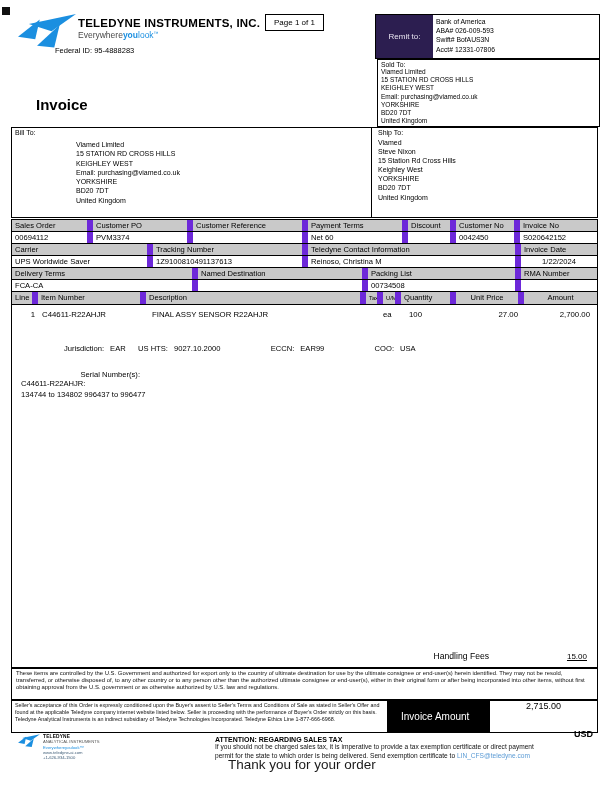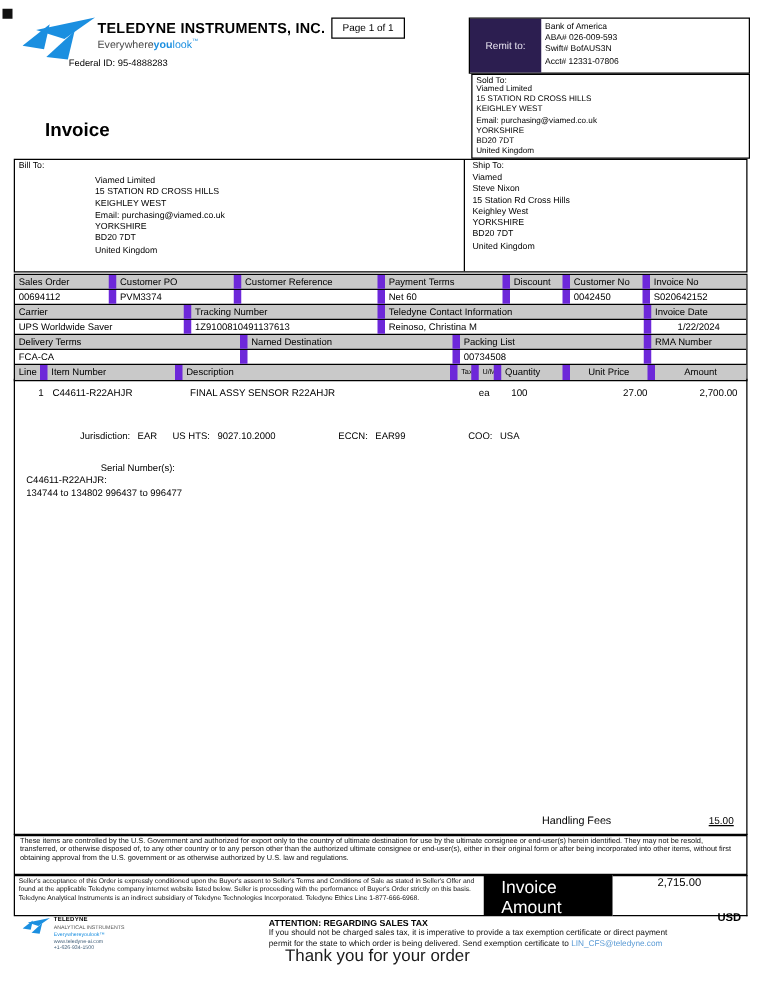--- a/index.html
+++ b/index.html
@@ -63,21 +63,21 @@
   .serial-lbl { width:128px; text-align:right; }
   .serial-vals { margin-left:9px; line-height:10.5px; white-space:pre-line; }
   .handling-row { position:absolute; right:0; bottom:6px; display:flex; align-items:baseline; font-size:8.6px; }
   .handling-lbl { margin-right:38px; }
   .handling-val { width:60px; text-align:right; margin-right:10px; font-size:8px;text-decoration:underline; }
 
   
   .disclaimer1 { position:absolute; left:11px; top:668px; width:587px; height:32px; border:1px solid #000; font-size:5.9px; line-height:7.2px; padding:1px 4px; color:#111; }
   .bottom-row { position:absolute; left:11px; top:700px; width:587px; height:33px; display:flex; }
   .disclaimer2 { width:377px; border:1px solid #000; font-size:5.4px; line-height:6.8px; padding:1px 3px; color:#111; }
-  .inv-amt-box { width:102px; background:#000; color:#fff; font-size:14px; display:flex; align-items:center; padding-left:13px; }
+  .inv-amt-box { width:102px; background:#000; color:#fff; font-size:10px; display:flex; align-items:center; padding-left:13px; }
   .amt-box { flex:1; border:1px solid #000; border-left:none; display:flex; align-items:flex-start; justify-content:flex-end; }
   .amt-val { font-size:9px; }
   .amt-cur { font-size:9px; font-weight:700; margin-left:13px; margin-right:4px;margin-top:28px; }
 
   
   .footer-logo { position:absolute; left:18px; top:734px; display:flex; }
   .footer-logo-text { margin-left:3px; }
   .fl-1 { font-size:4.8px; font-weight:800; letter-spacing:.2px; }
   .fl-2 { font-size:4.2px; color:#555; }
   .fl-3 { font-size:4.2px; color:#1b8fe0; margin-top:1px; }

